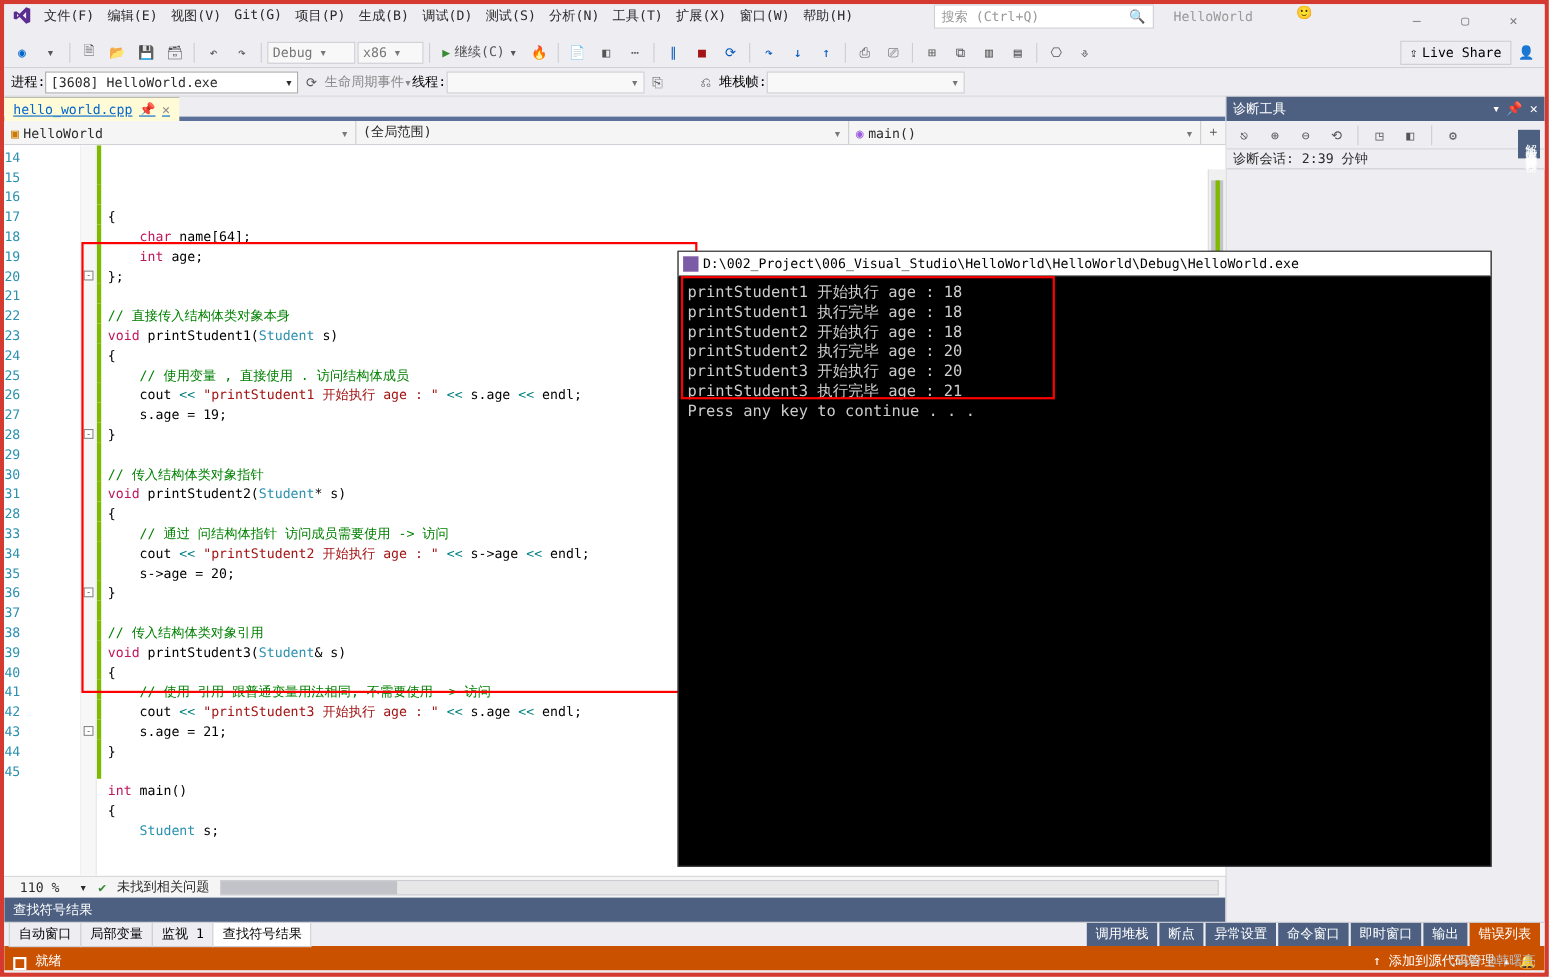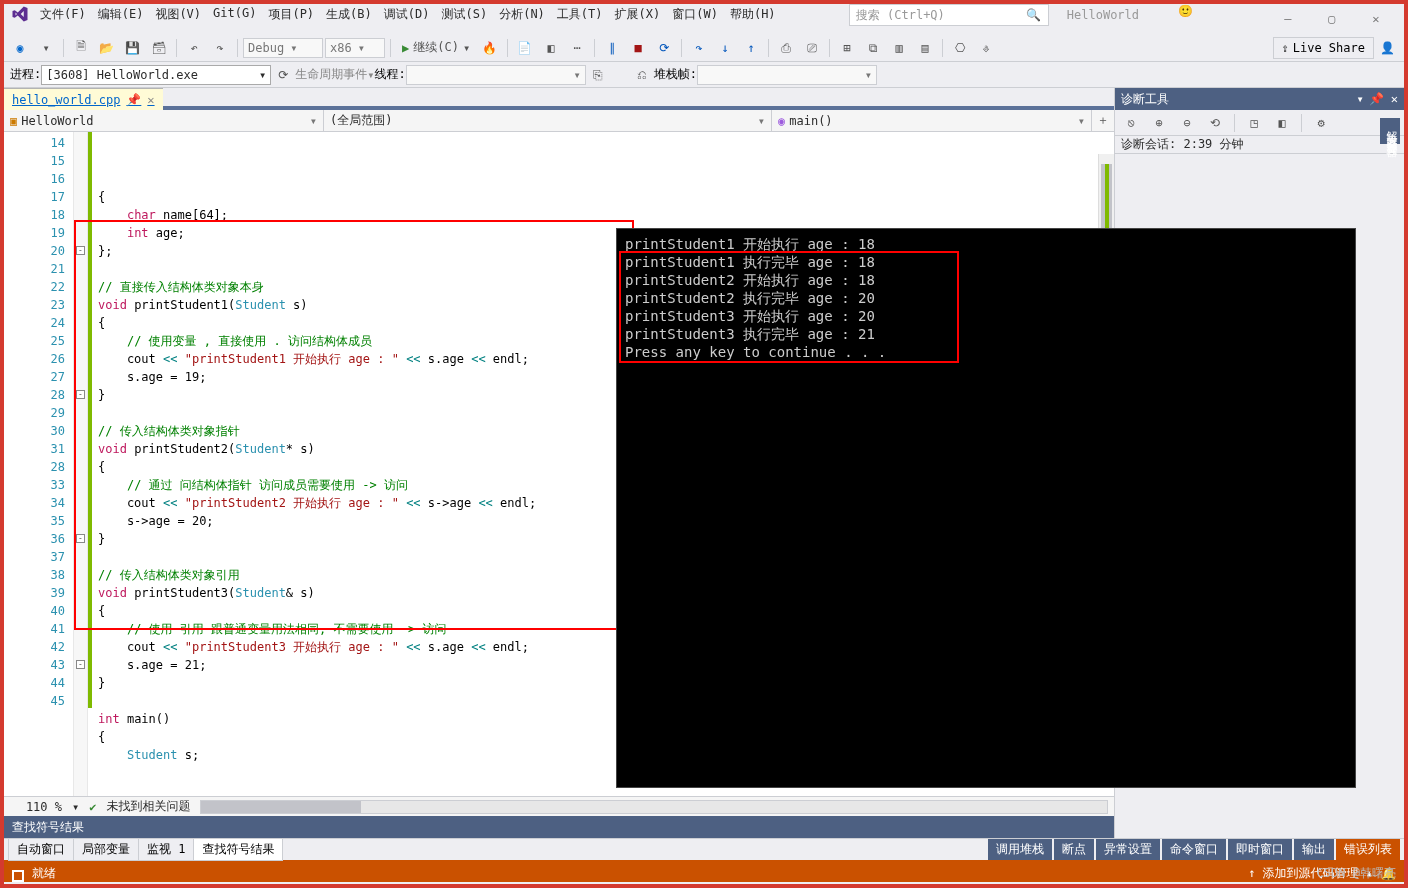--- a/index.html
+++ b/index.html
@@ -43,37 +43,37 @@
 .tab .pin{color:#333}
 .tab .x{color:#888}
 .nav-row{height:22px;background:#f5f5f5;border-bottom:1px solid #ccced3;display:flex}
 .nav-cell{flex:1;border-right:1px solid #ccced3;display:flex;align-items:center;padding:0 6px;color:#2b2b2b;gap:4px}
 .nav-cell .dd{margin-left:auto;color:#777}
 .nav-cell .ico{color:#cc7a00}
 
 
 .code-wrap{flex:1;overflow:hidden;position:relative;background:#fff}
 .code-table{display:flex;height:100%}
-.gutter{flex:0 0 70px;background:#fff;border-right:1px solid #e8e8e8;text-align:right;padding-right:8px;color:#2b91af;line-height:18px;padding-top:2px}
+.gutter{flex:0 0 70px;background:#fff;border-right:1px solid #e8e8e8;padding-right:8px;color:#2b91af;line-height:18px;padding-top:2px}
 .gutter div{font-family:Consolas,monospace}
 .fold-col{flex:0 0 14px;background:#f7f7f7;border-right:1px solid #e8e8e8;position:relative}
 .foldbox{position:absolute;left:2px;width:9px;height:9px;border:1px solid #888;background:#fff;text-align:center;line-height:7px;font-size:8px;color:#555}
 .change-col{flex:0 0 6px;background:#fff}
 .change-mark{background:#7fba00;width:4px;height:18px}
 .code-body{flex:1;padding:2px 4px;line-height:18px;font-family:Consolas,monospace;white-space:pre;position:relative}
 .kw{color:#be185d}
 .type{color:#2b91af}
 .comment{color:#008000}
 .str{color:#a31515}
 .op{color:#008080}
 .redbox1{position:absolute;border:2px solid #ff0000;pointer-events:none}
 
 
 .editor-foot{height:20px;background:#f5f5f5;border-top:1px solid #ccced3;display:flex;align-items:center;padding:0 6px;gap:10px;color:#2b2b2b}
-.editor-foot .zoom{width:52px;text-align:right}
+.editor-foot .zoom{width:52px;text-align:center}
 .editor-foot .check{color:#388a34}
 .hscroll{flex:1;height:14px;background:#e7e7e7;position:relative;border:1px solid #ccced3}
 .hscroll .thumb{position:absolute;left:0;top:0;height:100%;width:160px;background:#c2c3c9}
 
 
 .right-col{flex:0 0 290px;display:flex;flex-direction:column;border-left:1px solid #ccced3}
 .panel-title{height:22px;background:#4d6082;color:#fff;display:flex;align-items:center;padding:0 6px}
 .panel-title .wbtns{margin-left:auto;display:flex;gap:6px}
 .diag-tools{height:26px;background:#eeeef2;display:flex;align-items:center;padding:0 4px;gap:4px;border-bottom:1px solid #ccced3}
 .diag-sess{height:18px;background:#eeeef2;padding:0 6px;color:#2b2b2b;font-weight:normal;border-bottom:1px solid #ccced3}
@@ -401,20 +401,24 @@
     <span>就绪</span>
     <div class="right">
       <span>↑ <span>添加到源代码管理</span> ▴</span>
       <span>🔔</span>
     </div>
   </div>
 
   <div class="right-tool-col">解决方案资源管理器</div>
 
   <div class="console" style="left:612px;top:224px;width:740px;height:560px">
+    <div class="console-title">
+      <span class="cico"></span>
+      <span>D:\002_Project\006_Visual_Studio\HelloWorld\HelloWorld\Debug\HelloWorld.exe</span>
+    </div>
     <div class="console-body" id="consolebody">printStudent1 开始执行 age : 18
 printStudent1 执行完毕 age : 18
 printStudent2 开始执行 age : 18
 printStudent2 执行完毕 age : 20
 printStudent3 开始执行 age : 20
 printStudent3 执行完毕 age : 21
 Press any key to continue . . .</div>
     <div class="redbox" style="left:2px;top:22px;width:340px;height:112px"></div>
   </div>
 

